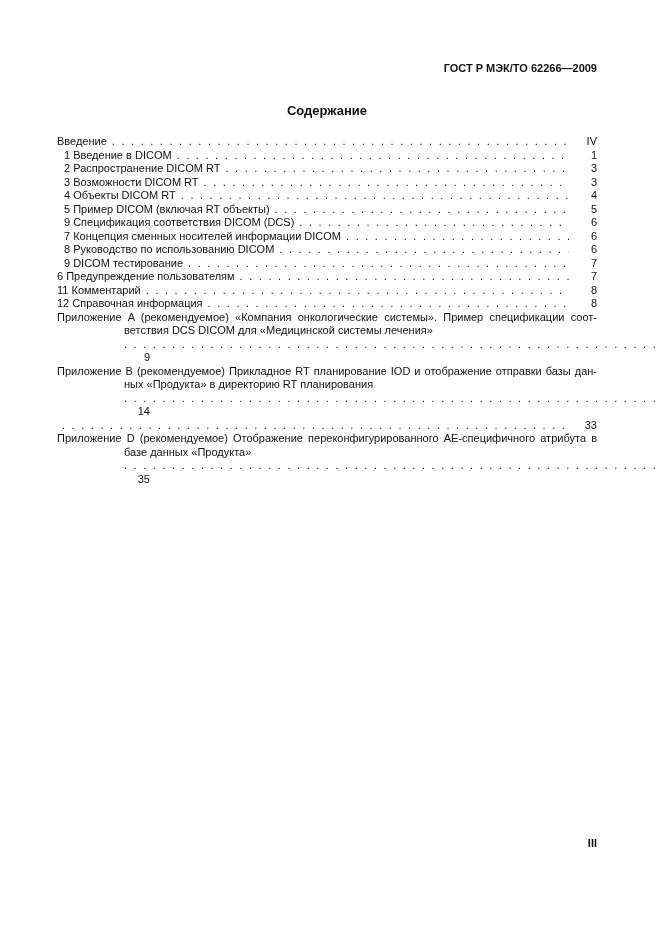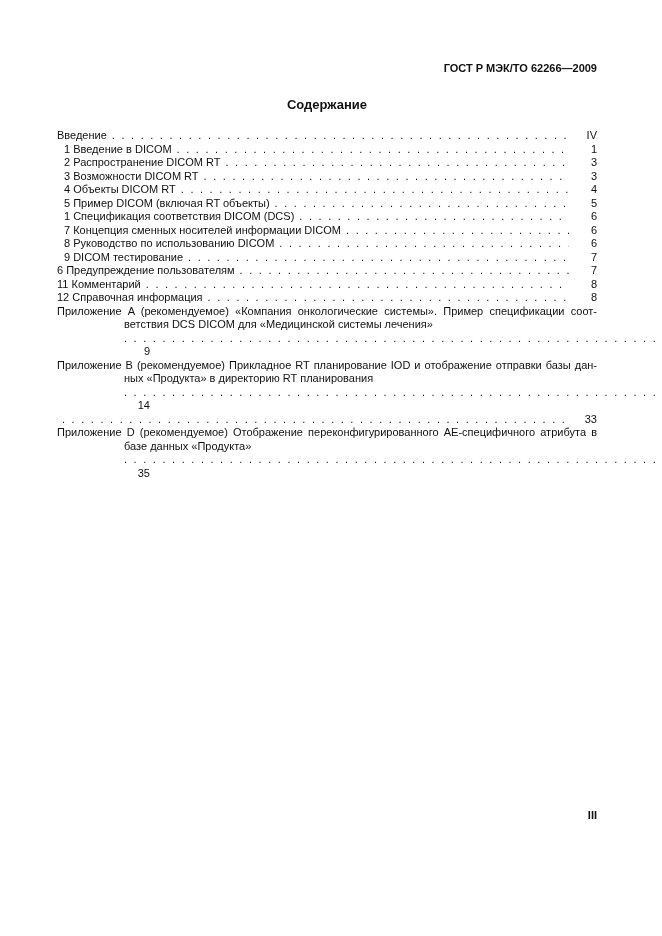--- a/index.html
+++ b/index.html
@@ -18,21 +18,21 @@
   .doc-header {
     text-align: right;
     font-size: 11px;
     font-weight: 700;
     line-height: 13px;
   }
   .toc-title {
     text-align: center;
     font-size: 13px;
     font-weight: 700;
-    margin-top: 23px;
+    margin-top: 29px;
     line-height: 14px;
   }
   .toc {
     margin-top: 17px;
     font-size: 11px;
     line-height: 13.5px;
   }
   .toc-row {
     display: flex;
     align-items: baseline;
@@ -57,21 +57,21 @@
     content: ". . . . . . . . . . . . . . . . . . . . . . . . . . . . . . . . . . . . . . . . . . . . . . . . . . . . . . . . . . . . . . . . . . . . . . . . . . . . . . . . . . . . . . . . . . . .";
     word-spacing: 3.5px;
   }
   .toc-page {
     flex: 0 0 auto;
     min-width: 26px;
     text-align: right;
   }
   .page-footer {
     position: absolute;
-    top: 809px;
+    top: 837px;
     right: 65px;
     font-size: 11px;
     font-weight: 700;
   }
 </style>
 </head>
 <body>
 
 <div class="page">
 
@@ -119,21 +119,21 @@
       </div>
       <div class="toc-entry">
         <div class="toc-row ind">
           <span class="toc-text">5 Пример DICOM (включая RT объекты)</span>
           <span class="toc-dots"></span>
           <span class="toc-page">5</span>
         </div>
       </div>
       <div class="toc-entry">
         <div class="toc-row ind">
-          <span class="toc-text">1 Спецификация соответствия DICOM (DCS)</span>
+          <span class="toc-text">9 Спецификация соответствия DICOM (DCS)</span>
           <span class="toc-dots"></span>
           <span class="toc-page">6</span>
         </div>
       </div>
       <div class="toc-entry">
         <div class="toc-row ind">
           <span class="toc-text">7 Концепция сменных носителей информации DICOM</span>
           <span class="toc-dots"></span>
           <span class="toc-page">6</span>
         </div>

